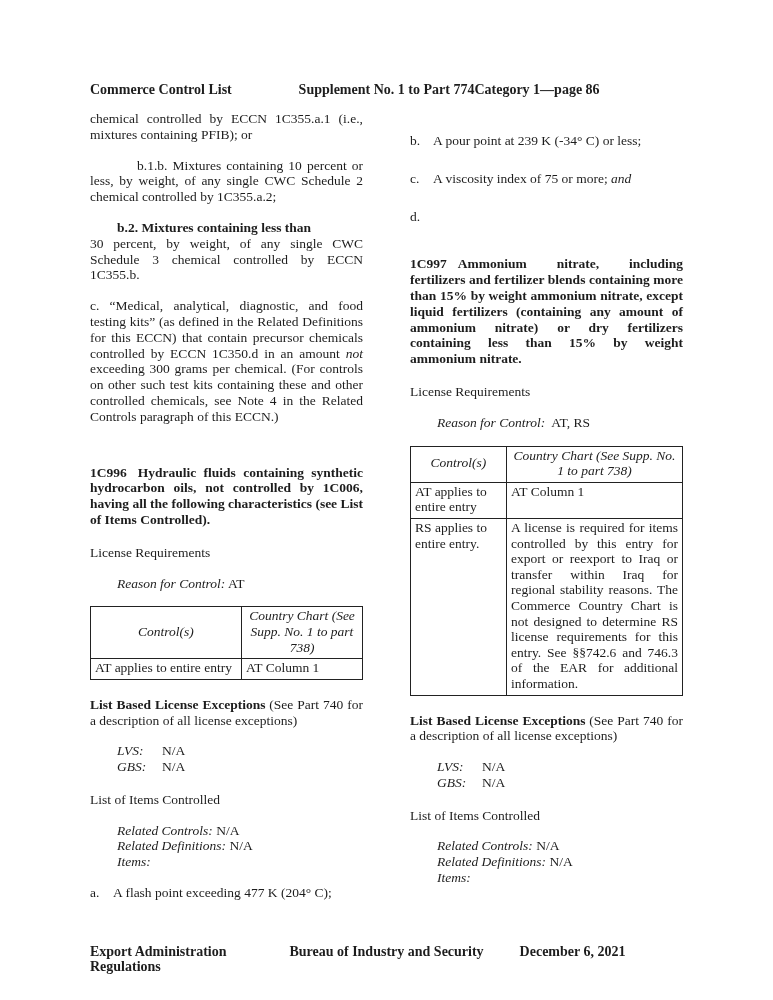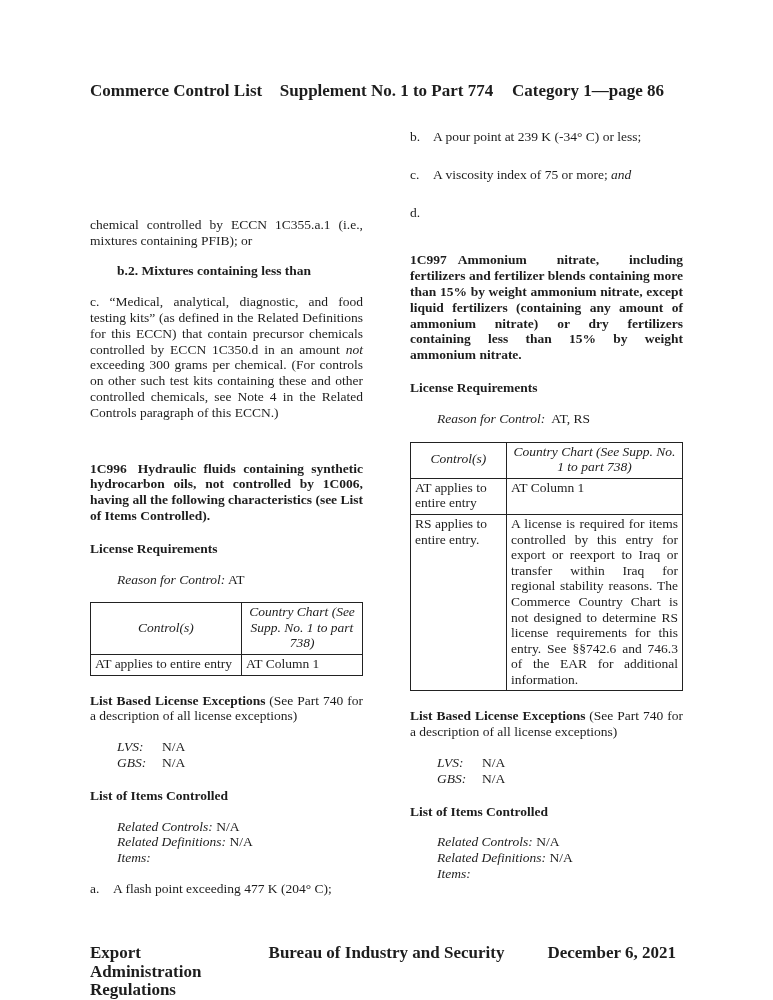--- a/index.html
+++ b/index.html
@@ -13,28 +13,28 @@
     color: #1d1d1d;
     overflow: hidden;
   }
   .pg-header, .pg-footer {
     position: absolute;
     left: 90px;
     right: 90px;
     display: grid;
     grid-template-columns: 1fr auto 1fr;
     font-weight: bold;
-    font-size: 17px;
+    font-size: 14px;
     line-height: 1.1;
   }
   .pg-header { top: 82px; }
   .pg-footer { top: 944px; gap: 36px; }
   .h-left { text-align: left; }
   .h-center { text-align: center; }
-  .h-right { text-align: center; }
+  .h-right { text-align: left; }
 
   .columns {
     position: absolute;
     top: 111px;
     left: 90px;
     width: 593px;
     display: flex;
     gap: 47px;
     font-size: 13.5px;
     line-height: 15.8px;
@@ -45,21 +45,21 @@
   p, .group, .tbl, .li { margin-bottom: 15px; }
   .j { text-align: justify; }
   .i { font-style: italic; }
   .b { font-weight: bold; }
   .blk { display: block; }
   .ind-lg { text-indent: 47px; }
   .ind-sm { text-indent: 27px; font-weight: bold; }
   .ind { padding-left: 27px; }
   .eccn { font-weight: bold; margin-top: 40px; }
   .eccn .code { margin-right: 11px; }
-  .h3 { font-weight: bold; margin-top: 17px; }
+  .h3 { font-weight: normal; margin-top: 17px; }
 
   .tbl {
     border-collapse: collapse;
     width: 100%;
     font-size: 13.5px;
     line-height: 15.6px;
     margin-top: 2px;
     margin-bottom: 17px;
   }
   .tbl th, .tbl td {
@@ -93,23 +93,25 @@
     <span class="h-left">Commerce Control List</span>
     <span class="h-center">Supplement No. 1 to Part 774</span>
     <span class="h-right">Category 1—page 86</span>
   </div>
 
   <div class="columns">
 
     <div class="col">
       <p class="j">chemical controlled by ECCN 1C355.a.1 (i.e., mixtures containing PFIB); or</p>
 
+      <p class="j ind-lg">b.1.b. Mixtures containing 10 percent or less, by weight, of any single CWC Schedule 2 chemical controlled by 1C355.a.2;</p>
 
       <p>
         <span class="blk ind-sm">b.2. Mixtures containing less than</span>
+        <span class="blk j">30 percent, by weight, of any single CWC Schedule 3 chemical controlled by ECCN 1C355.b.</span>
       </p>
 
       <p class="j"><span>c. “Medical, analytical, diagnostic, and food testing kits” (as defined in the Related Definitions for this ECCN) that contain precursor chemicals controlled by ECCN 1C350.d in an amount </span><span class="i">not</span><span> exceeding 300 grams per chemical.  (For controls on other such test kits containing these and other controlled chemicals, see Note 4 in the Related Controls paragraph of this ECCN.)</span></p>
 
       <p class="eccn j"><span class="code">1C996</span><span>Hydraulic fluids containing synthetic hydrocarbon oils, not controlled by 1C006, having all the following characteristics (see List of Items Controlled).</span></p>
 
       <p class="h3">License Requirements</p>
 
       <p class="ind"><span class="i">Reason for Control:</span> <span>AT</span></p>
 

